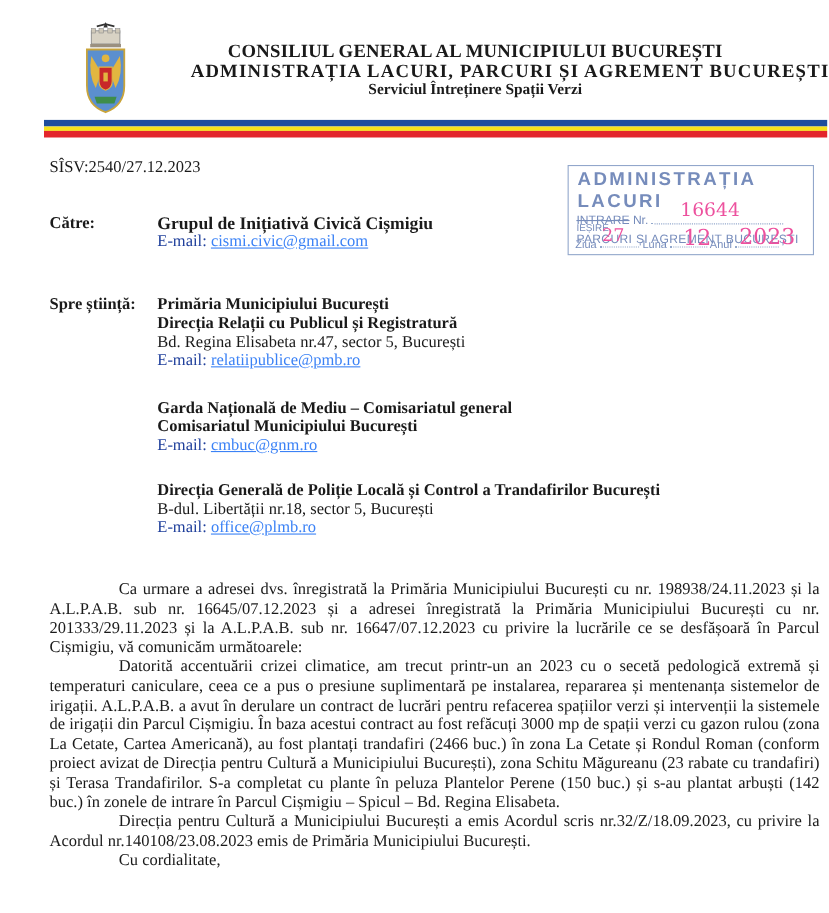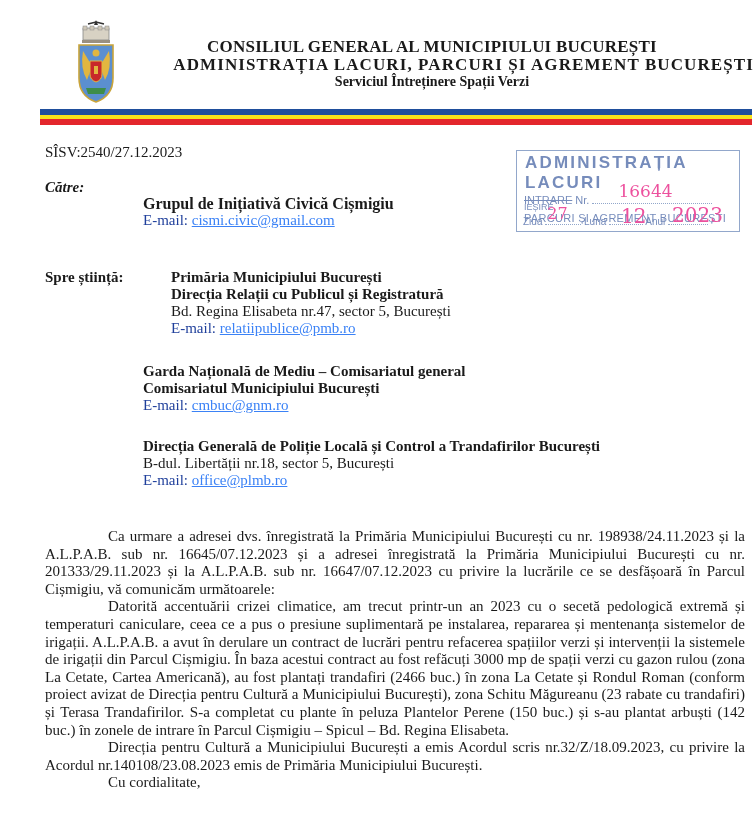--- a/index.html
+++ b/index.html
@@ -107,31 +107,31 @@
     <span class="dots" style="width:34px; position:relative; height:11px;">
       <span class="abs hand" style="left:12px; top:-9px; font-size:20px;">12</span>
     </span>
     <span>Anul</span>
     <span class="dots" style="width:40px; position:relative; height:11px;">
       <span class="abs hand" style="left:4px; top:-10px; font-size:20px;">2023</span>
     </span>
   </div>
 </div>
 
-<div class="abs lbl" style="top:179px;font-style:italic;">Către:</div>
+<div class="abs lbl" style="top:195px;">Către:</div>
 <div class="abs addr" style="top:195px;">
   <div class="b" style="font-size:16px;">Grupul de Inițiativă Civică Cișmigiu</div>
   <div class="mail">
     <span>E-mail: </span><a>cismi.civic@gmail.com</a>
   </div>
 </div>
 
 <div class="abs lbl" style="top:269px;">Spre știință:</div>
 
-<div class="abs addr" style="top:269px;margin-left:28px;">
+<div class="abs addr" style="top:269px;">
   <div class="b">Primăria Municipiului București</div>
   <div class="b">Direcția Relații cu Publicul și Registratură</div>
   <div>Bd. Regina Elisabeta nr.47, sector 5, București</div>
   <div class="mail">
     <span>E-mail: </span><a>relatiipublice@pmb.ro</a>
   </div>
 </div>
 
 <div class="abs addr" style="top:363px;">
   <div class="b">Garda Națională de Mediu – Comisariatul general</div>

